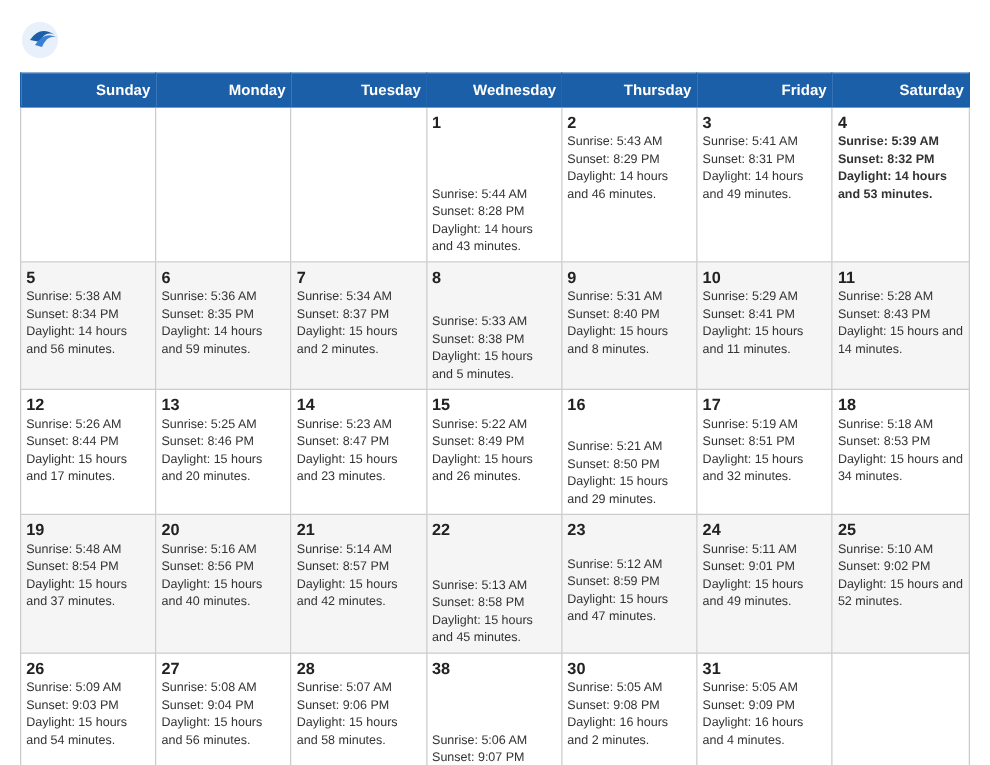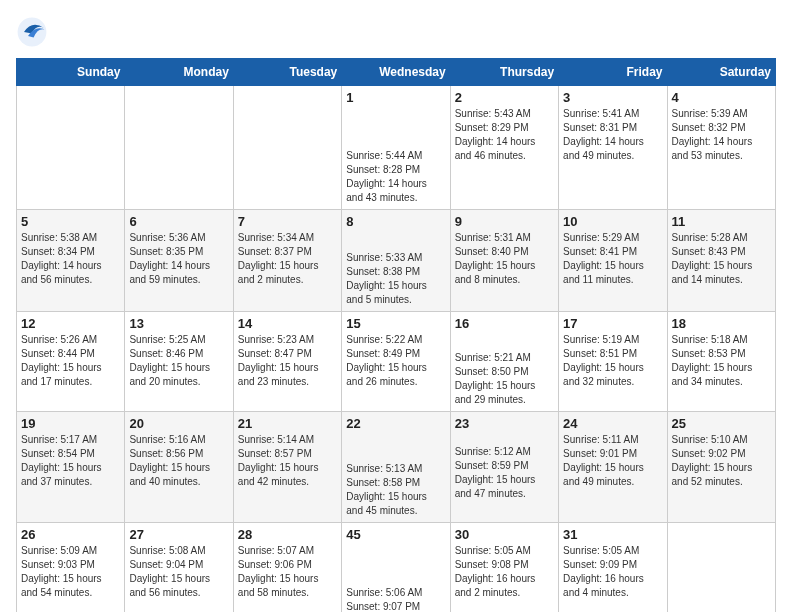--- a/index.html
+++ b/index.html
@@ -136,21 +136,21 @@
 Daylight: 14 hours and 46 minutes.</div>
         </td>
         <td>
           <div class="day-number">3</div>
           <div class="day-info" style="white-space: pre-line;">Sunrise: 5:41 AM
 Sunset: 8:31 PM
 Daylight: 14 hours and 49 minutes.</div>
         </td>
         <td>
           <div class="day-number">4</div>
-          <div class="day-info" style="white-space: pre-line;">Sunrise: 5:39 AM
+          <div class="day-info" style="white-space: pre-line; font-weight: bold;">Sunrise: 5:39 AM
 Sunset: 8:32 PM
 Daylight: 14 hours and 53 minutes.</div>
         </td>
       </tr>
       <tr>
         <td>
           <div class="day-number">5</div>
           <div class="day-info" style="white-space: pre-line;">Sunrise: 5:38 AM
 Sunset: 8:34 PM
 Daylight: 14 hours and 56 minutes.</div>
@@ -232,21 +232,21 @@
         <td>
           <div class="day-number">18</div>
           <div class="day-info" style="white-space: pre-line;">Sunrise: 5:18 AM
 Sunset: 8:53 PM
 Daylight: 15 hours and 34 minutes.</div>
         </td>
       </tr>
       <tr>
         <td>
           <div class="day-number">19</div>
-          <div class="day-info" style="white-space: pre-line;">Sunrise: 5:17 AM
+          <div class="day-info" style="white-space: pre-line;">Sunrise: 5:48 AM
 Sunset: 8:54 PM
 Daylight: 15 hours and 37 minutes.</div>
         </td>
         <td>
           <div class="day-number">20</div>
           <div class="day-info" style="white-space: pre-line;">Sunrise: 5:16 AM
 Sunset: 8:56 PM
 Daylight: 15 hours and 40 minutes.</div>
         </td>
         <td>
@@ -293,21 +293,21 @@
 Sunset: 9:04 PM
 Daylight: 15 hours and 56 minutes.</div>
         </td>
         <td>
           <div class="day-number">28</div>
           <div class="day-info" style="white-space: pre-line;">Sunrise: 5:07 AM
 Sunset: 9:06 PM
 Daylight: 15 hours and 58 minutes.</div>
         </td>
         <td>
-          <div class="day-number">45</div>
+          <div class="day-number">38</div>
           <div class="day-info" style="white-space: pre-line; margin-top: 44px;">Sunrise: 5:06 AM
 Sunset: 9:07 PM
 Daylight: 16 hours and 0 minutes.</div>
         </td>
         <td>
           <div class="day-number">30</div>
           <div class="day-info" style="white-space: pre-line;">Sunrise: 5:05 AM
 Sunset: 9:08 PM
 Daylight: 16 hours and 2 minutes.</div>
         </td>

